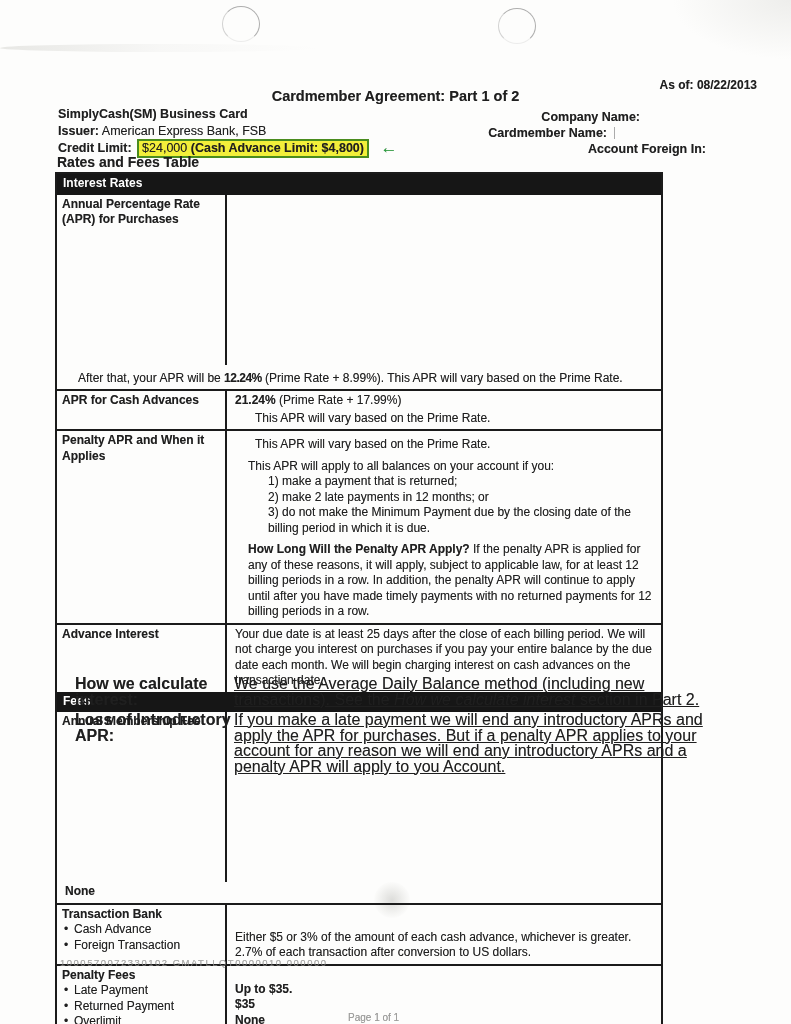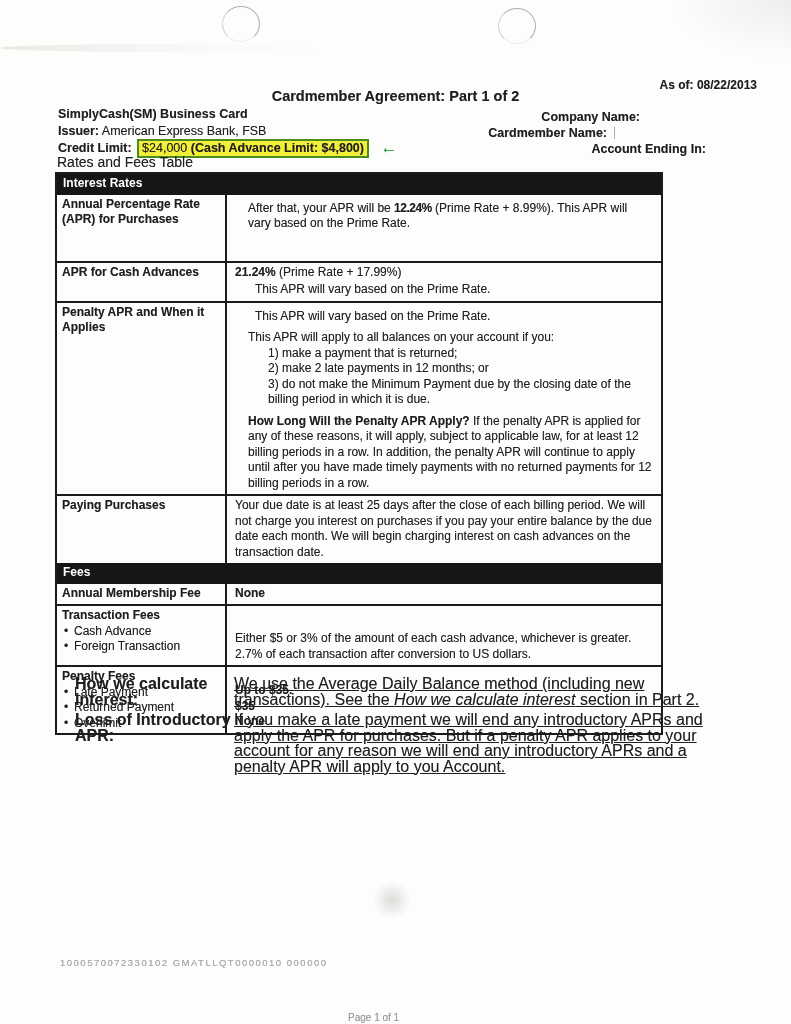--- a/index.html
+++ b/index.html
@@ -43,35 +43,35 @@
     border:2px solid var(--highlight_border,#4a8c1e);
     padding:0 3px;line-height:15px;margin-left:2px;
   }
   .highlight-box .b{font-weight:bold;}
   .green-arrow{color:var(--arrow_green,#2aa23e);font-weight:bold;font-size:17px;margin-left:8px;vertical-align:-1px;}
   .hdr-right-line{position:absolute;font-weight:bold;font-size:12.5px;white-space:nowrap;}
   .company{top:110px;right:151px;}
   .cardmember{top:126px;right:184px;}
   .cm-mark{position:absolute;top:127px;right:176px;width:1px;height:12px;background:rgba(90,90,90,.5);}
   .account{top:142px;right:85px;}
-  .rates-heading{position:absolute;left:57px;top:154px;font-weight:normal;font-size:14px;}
+  .rates-heading{position:absolute;left:57px;top:154px;font-weight:bold;font-size:14px;}
 
   
   .rates-table{
     position:absolute;left:55px;top:172px;width:608px;
     border:2px solid var(--border,#1b1b1b);
     box-sizing:border-box;
     font-size:12px;line-height:15.5px;
   }
   .section-bar{
     background:var(--bar_bg,#161616);color:#fff;font-weight:bold;
     font-size:12px;padding:2px 6px 3px 6px;
   }
   .trow{display:flex;border-top:2px solid var(--border,#1b1b1b);}
-  .trow.first{border-top:none;}
+  .trow.first{border-top:none;flex-direction:column;}
   .cell-l{
     width:170px;flex:0 0 170px;border-right:2px solid var(--border,#1b1b1b);
     padding:2px 5px;font-weight:bold;box-sizing:border-box;
   }
   .cell-r{flex:1;padding:2px 8px 3px 8px;box-sizing:border-box;}
   .big-rate{font-size:21px;font-weight:bold;letter-spacing:-.5px;}
   .mid-rate{font-size:12px;font-weight:bold;letter-spacing:-.5px;}
   .rate{font-weight:bold;}
   .indent13{margin-left:13px;}
   .indent20{margin-left:20px;}
@@ -118,21 +118,21 @@
     <div>
       <span class="lbl">Credit Limit:</span>
       <span class="highlight-box"><span>$24,000</span> <span class="b">(Cash Advance Limit: $4,800)</span></span>
       <span class="green-arrow">←</span>
     </div>
   </div>
 
   <div class="hdr-right-line company">Company Name:</div>
   <div class="hdr-right-line cardmember">Cardmember Name:</div>
   <div class="cm-mark"></div>
-  <div class="hdr-right-line account">Account Ending In:</div>
+  <div class="hdr-right-line account">Account Foreign In:</div>
 
   <div class="rates-heading">Rates and Fees Table</div>
 
   <div class="rates-table">
 
     <div class="section-bar">Interest Rates</div>
 
     <div class="trow first r1">
       <div class="cell-l">Annual Percentage Rate (APR) for Purchases</div>
       <div class="cell-r">
@@ -154,34 +154,34 @@
         <div class="indent20 mt4">This APR will vary based on the Prime Rate.</div>
         <div class="indent13 mt6">This APR will apply to all balances on your account if you:</div>
         <div class="indent33">1) make a payment that is returned;</div>
         <div class="indent33">2) make 2 late payments in 12 months; or</div>
         <div class="indent33">3) do not make the Minimum Payment due by the closing date of the billing period in which it is due.</div>
         <div class="indent13 mt6"><span class="rate">How Long Will the Penalty APR Apply?</span><span> If the penalty APR is applied for any of these reasons, it will apply, subject to applicable law, for at least 12 billing periods in a row. In addition, the penalty APR will continue to apply until after you have made timely payments with no returned payments for 12 billing periods in a row.</span></div>
       </div>
     </div>
 
     <div class="trow r4">
-      <div class="cell-l">Paying Purchases</div>
+      <div class="cell-l">Advance Interest</div>
       <div class="cell-r">Your due date is at least 25 days after the close of each billing period. We will not charge you interest on purchases if you pay your entire balance by the due date each month. We will begin charging interest on cash advances on the transaction date.</div>
     </div>
 
     <div class="section-bar">Fees</div>
 
     <div class="trow first r5">
       <div class="cell-l">Annual Membership Fee</div>
       <div class="cell-r bold-val">None</div>
     </div>
 
     <div class="trow r6">
       <div class="cell-l">
-        <div>Transaction Fees</div>
+        <div>Transaction Bank</div>
         <div class="bullet-line"><span class="bullet-dot">•</span><span>Cash Advance</span></div>
         <div class="bullet-line"><span class="bullet-dot">•</span><span>Foreign Transaction</span></div>
       </div>
       <div class="cell-r vals-pad-2">
         <div>Either $5 or 3% of the amount of each cash advance, whichever is greater.</div>
         <div>2.7% of each transaction after conversion to US dollars.</div>
       </div>
     </div>
 
     <div class="trow r7">

